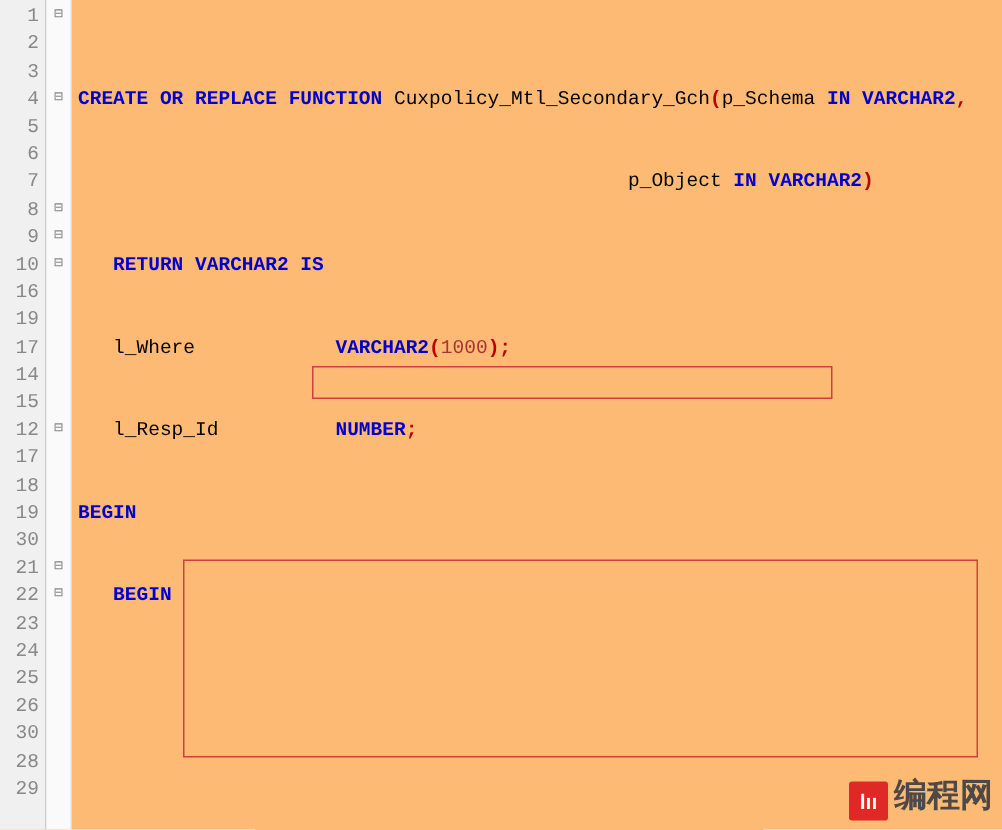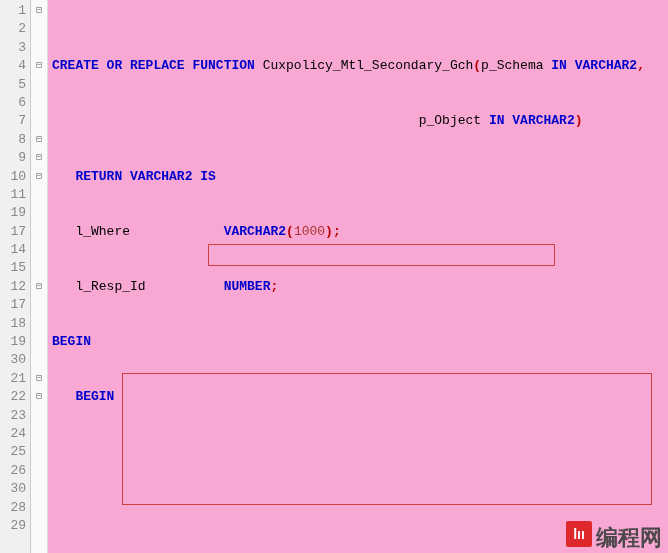--- a/index.html
+++ b/index.html
@@ -30,21 +30,21 @@
   .fold {
     background: #fafafa;
     border-right: 1px solid #ddd;
     min-width: 16px;
     color: #888;
     user-select: none;
     padding: 2px 0;
   }
   .fold div { height: 18.4px; text-align: center; font-size: 10px; }
   .code {
-    background: #f9a8d4;
+    background: #fdba74;
     padding: 2px 0 14px 4px;
     white-space: pre;
     flex: 1;
     position: relative;
   }
   .line { height: 18.4px; }
   .kw { color: #0000cc; font-weight: bold; }
   .type { color: #0000cc; font-weight: bold; }
   .id { color: #000; }
   .num { color: #aa3333; }
@@ -57,21 +57,21 @@
   .watermark {
     position: absolute;
     right: 6px;
     bottom: 6px;
     font-family: sans-serif;
     font-weight: bold;
     font-size: 22px;
     color: #444;
     opacity: 0.95;
     display: flex;
-    align-items: flex-end;
+    align-items: flex-start;
     gap: 4px;
   }
   .watermark .logo {
     background: #d22;
     color: #fff;
     width: 26px;
     height: 26px;
     display: inline-flex;
     align-items: center;
     justify-content: center;
@@ -87,21 +87,21 @@
       <div>1</div>
       <div>2</div>
       <div>3</div>
       <div>4</div>
       <div>5</div>
       <div>6</div>
       <div>7</div>
       <div>8</div>
       <div>9</div>
       <div>10</div>
-      <div>11</div>
+      <div>16</div>
       <div>19</div>
       <div>17</div>
       <div>14</div>
       <div>15</div>
       <div>12</div>
       <div>17</div>
       <div>18</div>
       <div>19</div>
       <div>30</div>
       <div>21</div>

